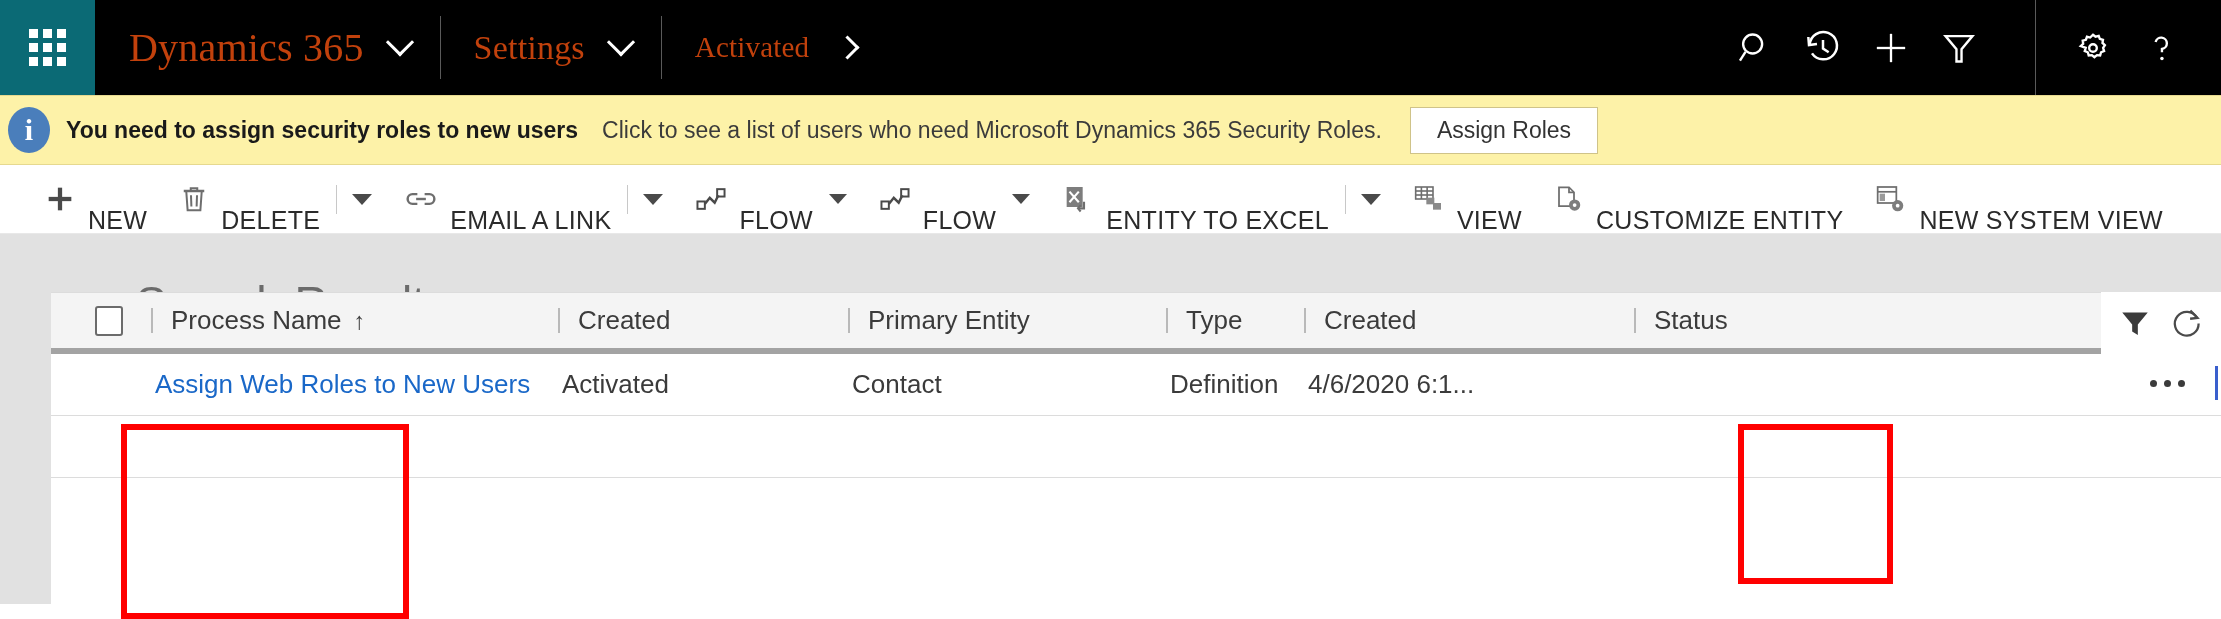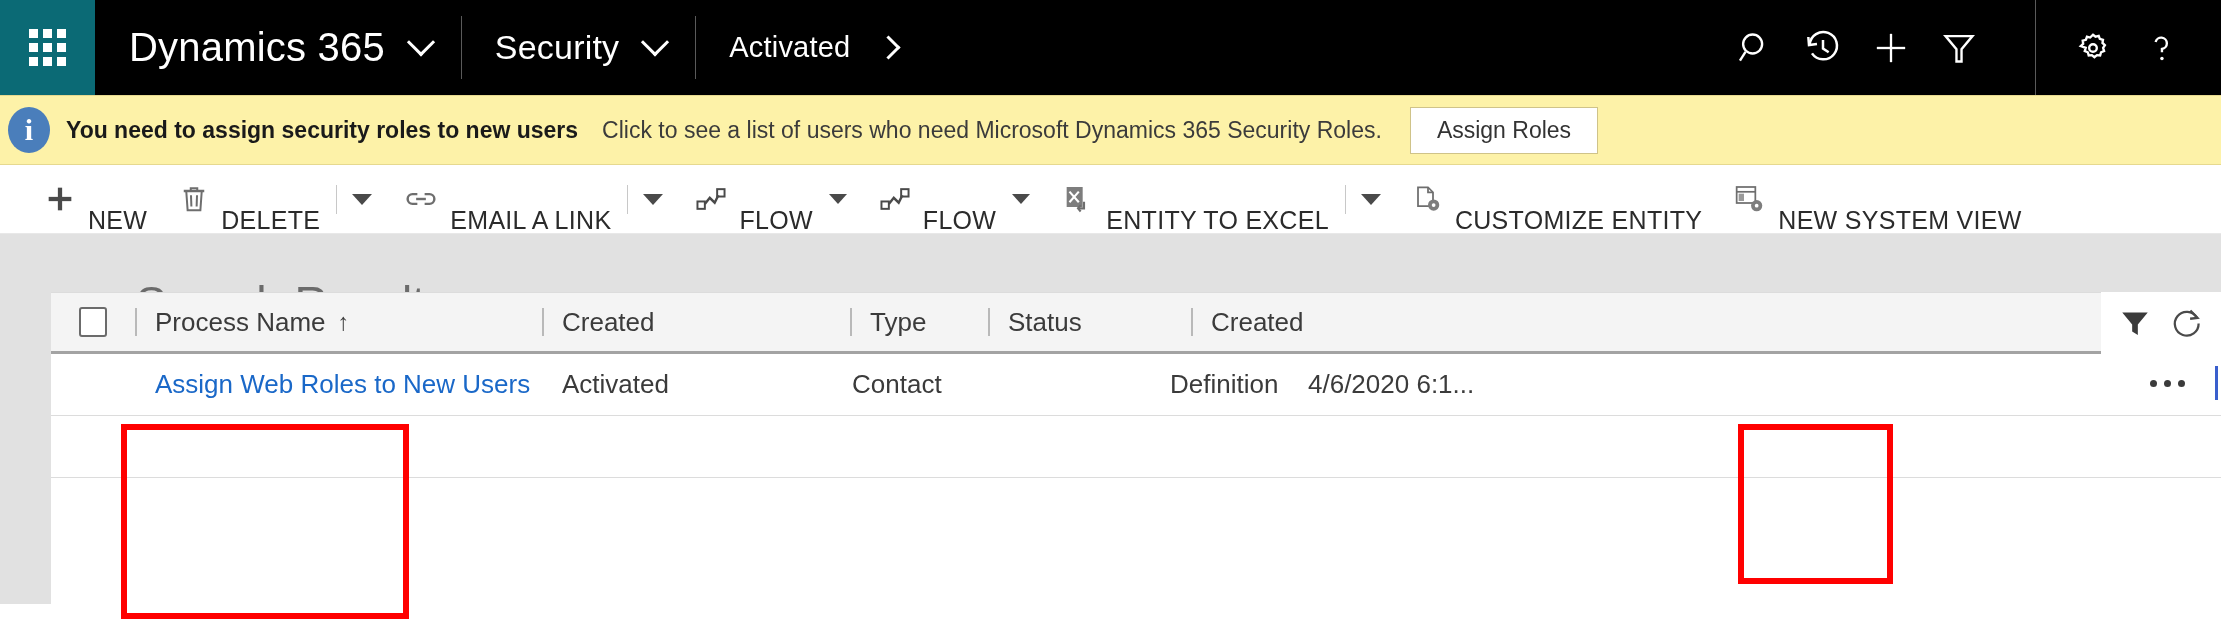--- a/index.html
+++ b/index.html
@@ -30,21 +30,21 @@
   .nav-seg {
     display: flex; align-items: center; height: 95px;
     color: #ffffff; padding: 0 30px 0 34px; position: relative;
   }
   .nav-seg + .nav-seg::before {
     content: ""; position: absolute; left: 0; top: 16px; bottom: 16px;
     width: 1px; background: #5a5a5a;
   }
   .nav-title {
     font-size: 40px; font-weight: 300; letter-spacing: .2px;
-    color: #ffffff; white-space: nowrap;
+    color: #c2410c; white-space: nowrap; font-family: Liberation Serif, serif;
   }
   .nav-title.small { font-size: 34px; }
   .nav-title.bc { font-size: 29px; }
   .chev-down {
     display: inline-block; margin-left: 26px; width: 20px; height: 20px;
     border-right: 3px solid #ffffff; border-bottom: 3px solid #ffffff;
     transform: rotate(45deg) translate(-4px,-4px);
   }
   .chev-right {
     display: inline-block; margin-left: 30px; width: 17px; height: 17px;
@@ -161,21 +161,21 @@
   
   .grid-wrap {
     position: absolute; left: 51px; top: 58px; width: 2170px; height: 327px;
     background: #ffffff;
   }
   .grid-row {
     display: flex; align-items: stretch; width: 2170px;
   }
   .grid-head {
     height: 62px; background: #f4f4f4;
-    border-top: 1px solid #dcdcdc; border-bottom: 3px solid #a3a3a3;
+    border-top: 1px solid #dcdcdc; border-bottom: 6px solid #a3a3a3; padding-left: 16px;
   }
   .grid-body-row {
     height: 62px; background: #ffffff; border-bottom: 1px solid #dcdcdc;
   }
   .grid-body-row.empty { border-bottom: 1px solid #dcdcdc; }
   .cell {
     display: flex; align-items: center; position: relative;
     padding-left: 20px; font-size: 26px; color: #3b3b3b;
     font-family: "Liberation Sans", sans-serif; white-space: nowrap;
     overflow: hidden;
@@ -251,21 +251,21 @@
           <i></i>
       </div>
     </div>
 
     <div class="nav-seg">
       <span class="nav-title">Dynamics 365</span>
       <span class="chev-down"></span>
     </div>
 
     <div class="nav-seg">
-      <span class="nav-title small">Security</span>
+      <span class="nav-title small">Settings</span>
       <span class="chev-down"></span>
     </div>
 
     <div class="nav-seg">
       <span class="nav-title bc">Activated</span>
       <span class="chev-right"></span>
     </div>
 
     <div class="nav-spacer"></div>
 
@@ -394,20 +394,34 @@
           <path d="M16.5 14 v5 h-4" stroke="#6e6e6e" stroke-width="1.6"></path>
           <path d="M14 16.6 l-2 2.4 2 2.4" stroke="#6e6e6e" stroke-width="1.6"></path>
         </svg>
       </span>
       <span class="cmd-label">ENTITY TO EXCEL</span>
     </div>
     <div class="cmd-split">
       <span class="caret"></span>
     </div>
 
+    <div class="cmd">
+      <span class="cmd-ico">
+        <svg width="32" height="30" viewBox="0 0 24 22" fill="none" stroke="#6e6e6e" stroke-width="1.2">
+          <rect x="2" y="2" width="13" height="9"></rect>
+          <line x1="2" y1="5" x2="15" y2="5"></line>
+            <line x1="2" y1="8" x2="15" y2="8"></line>
+          <line x1="6.3" y1="2" x2="6.3" y2="11"></line>
+            <line x1="10.6" y1="2" x2="10.6" y2="11"></line>
+          <rect x="10" y="10" width="6" height="5" fill="#8a8a8a" stroke="none"></rect>
+          <rect x="15" y="14" width="6" height="5" fill="#8a8a8a" stroke="none"></rect>
+        </svg>
+      </span>
+      <span class="cmd-label">VIEW</span>
+    </div>
 
     <div class="cmd">
       <span class="cmd-ico">
         <svg width="30" height="30" viewBox="0 0 24 22" fill="none" stroke="#6e6e6e" stroke-width="1.4">
           <path d="M4 1.6 h8 l4 4 v11 h-12 z"></path>
           <path d="M12 1.6 v4 h4"></path>
           <circle cx="16.5" cy="15.8" r="4.5" fill="#7d7d7d" stroke="none"></circle>
           <circle cx="16.5" cy="15.8" r="1.5" fill="#ffffff" stroke="none"></circle>
         </svg>
       </span>
@@ -461,28 +475,31 @@
         <div class="cell checkcell c-check">
           <span class="cbx"></span>
         </div>
         <div class="cell divider c-name">
           <span>Process Name</span>
           <span class="sort-arrow">↑</span>
         </div>
         <div class="cell divider c-cat">
           <span>Created</span>
         </div>
+        <div class="cell divider c-pent">
+          <span>Primary Entity</span>
+        </div>
         <div class="cell divider c-type">
           <span>Type</span>
         </div>
+        <div class="cell divider c-created">
+          <span>Created</span>
+        </div>
         <div class="cell divider c-status">
           <span>Status</span>
-        </div>
-        <div class="cell divider c-created">
-          <span>Created</span>
         </div>
         <div class="cell c-last"></div>
 
         <div class="grid-tools">
           <span class="grid-tool">
             <svg width="34" height="34" viewBox="0 0 24 24" fill="#3b3b3b">
               <path d="M3 4.5 H21 L14 13 V20.5 L10 18 V13 Z"></path>
             </svg>
           </span>
           <span class="grid-tool">

